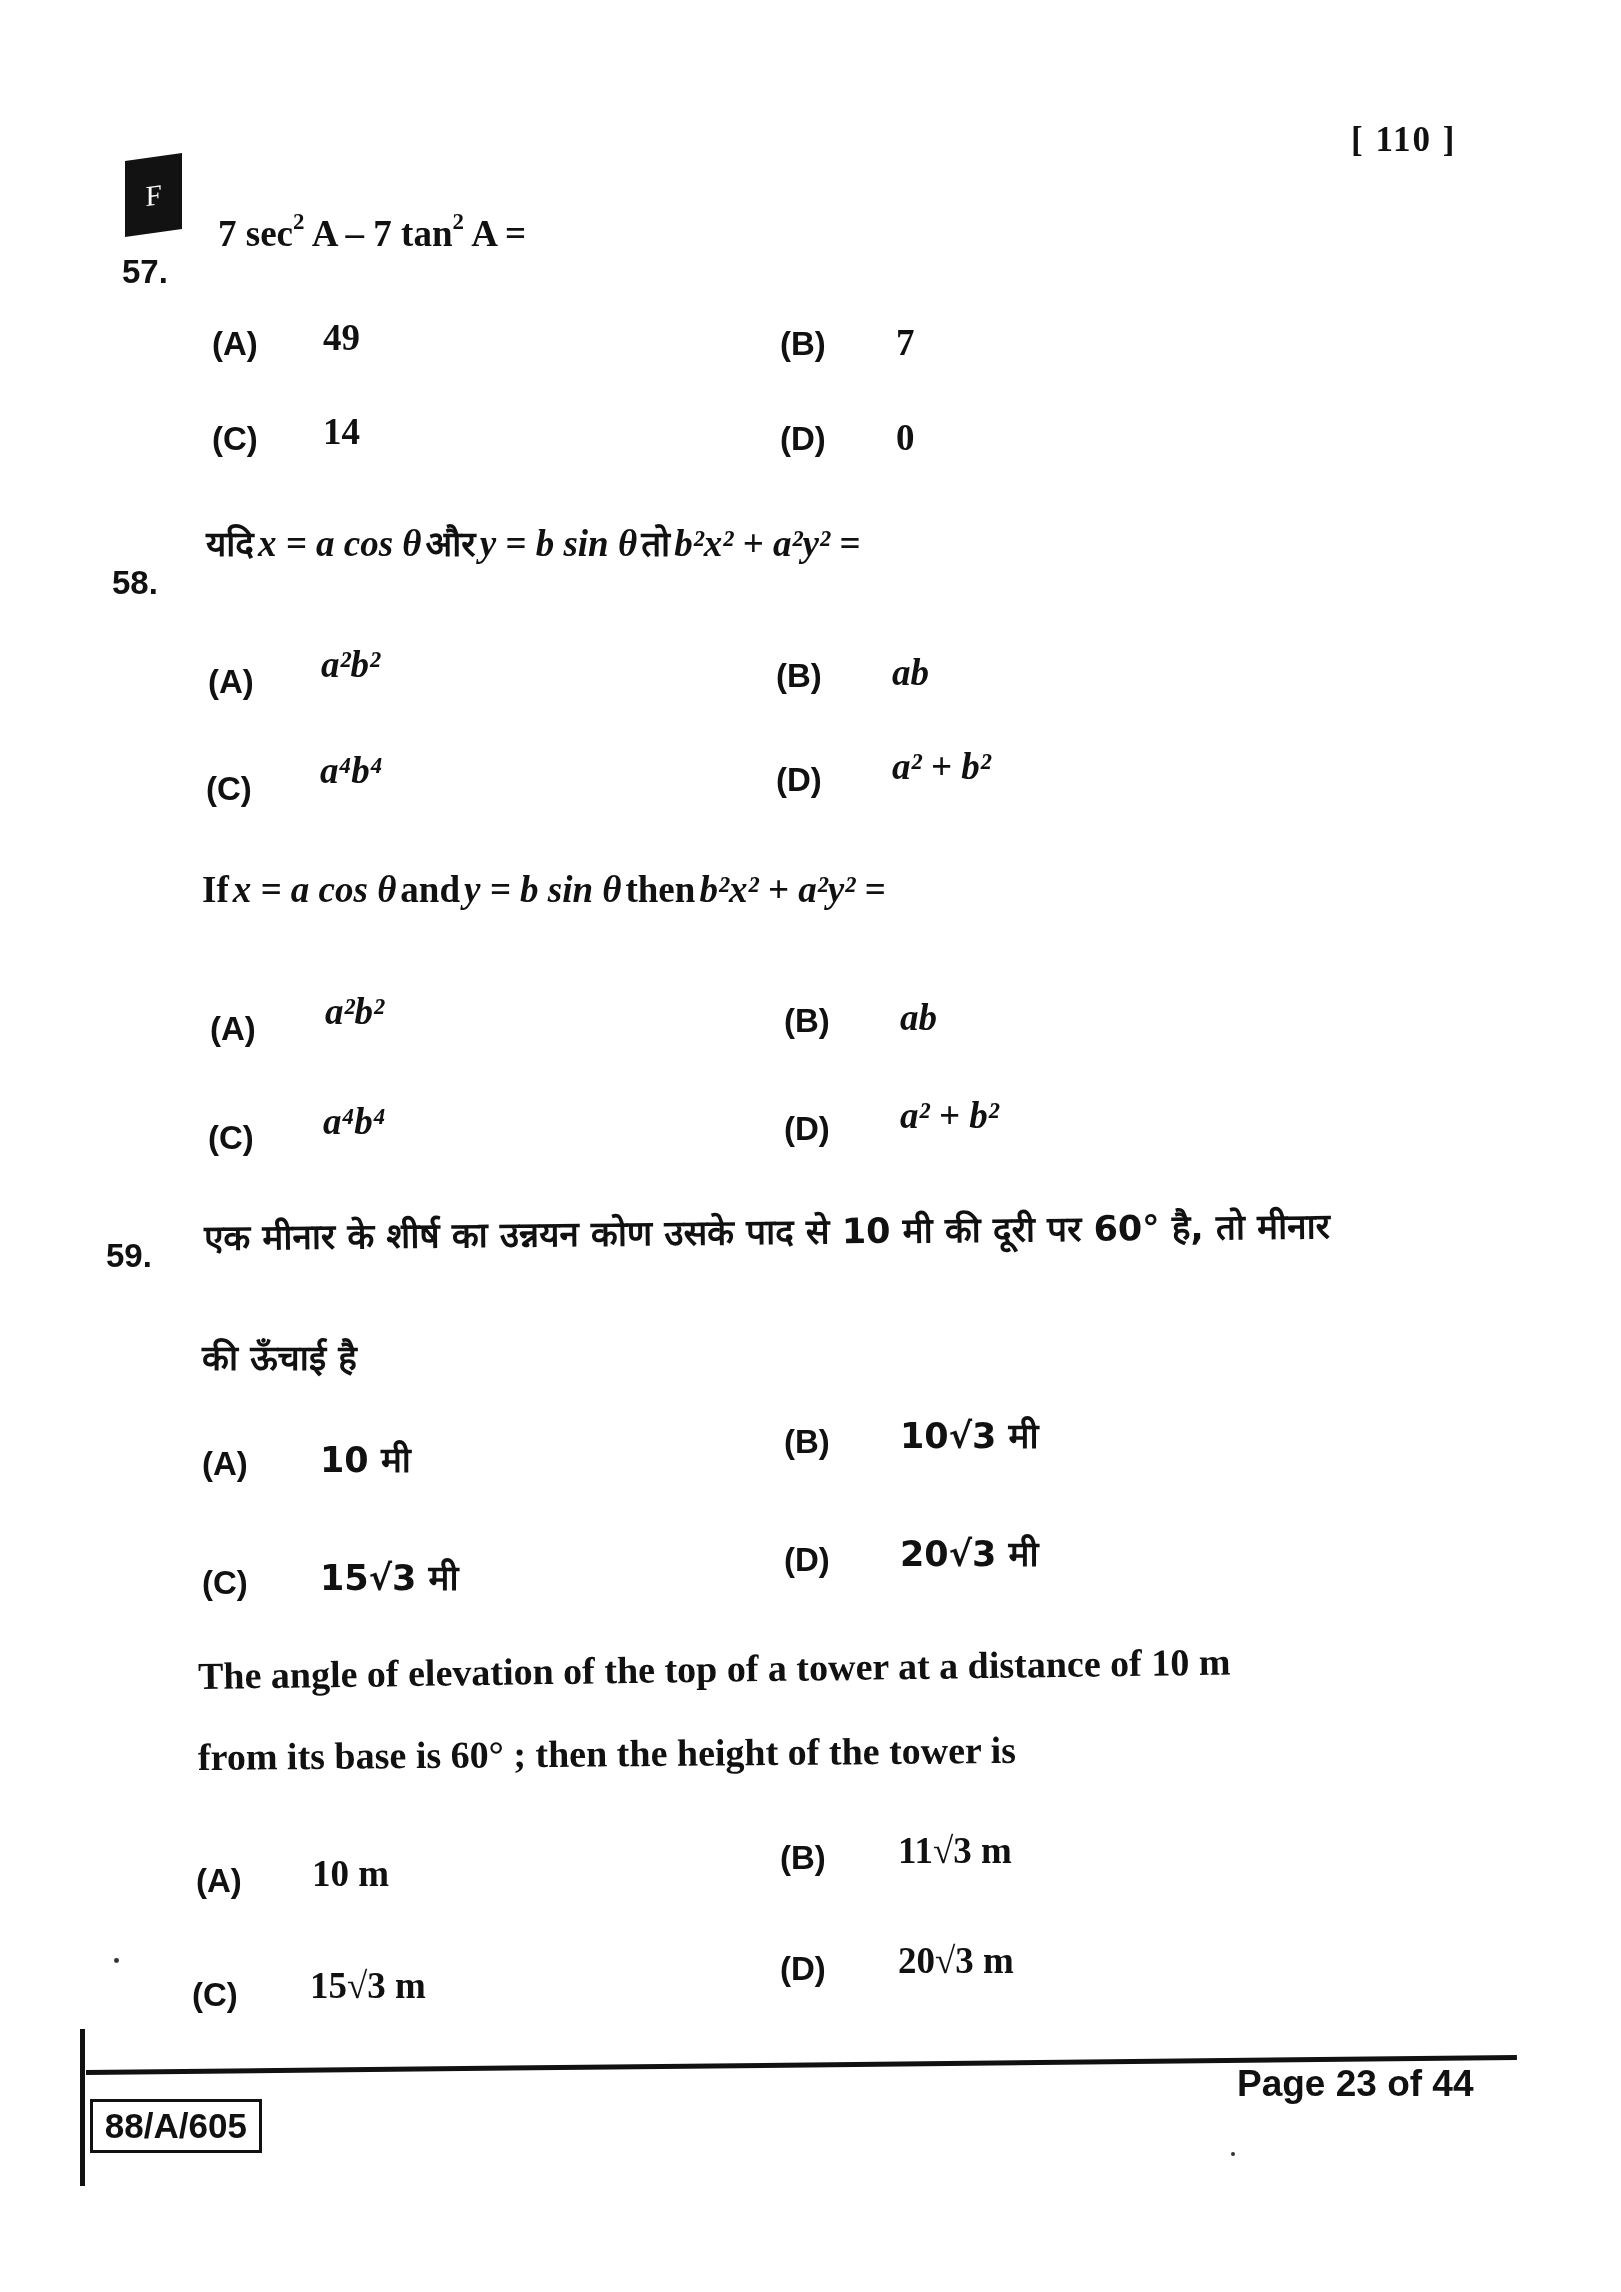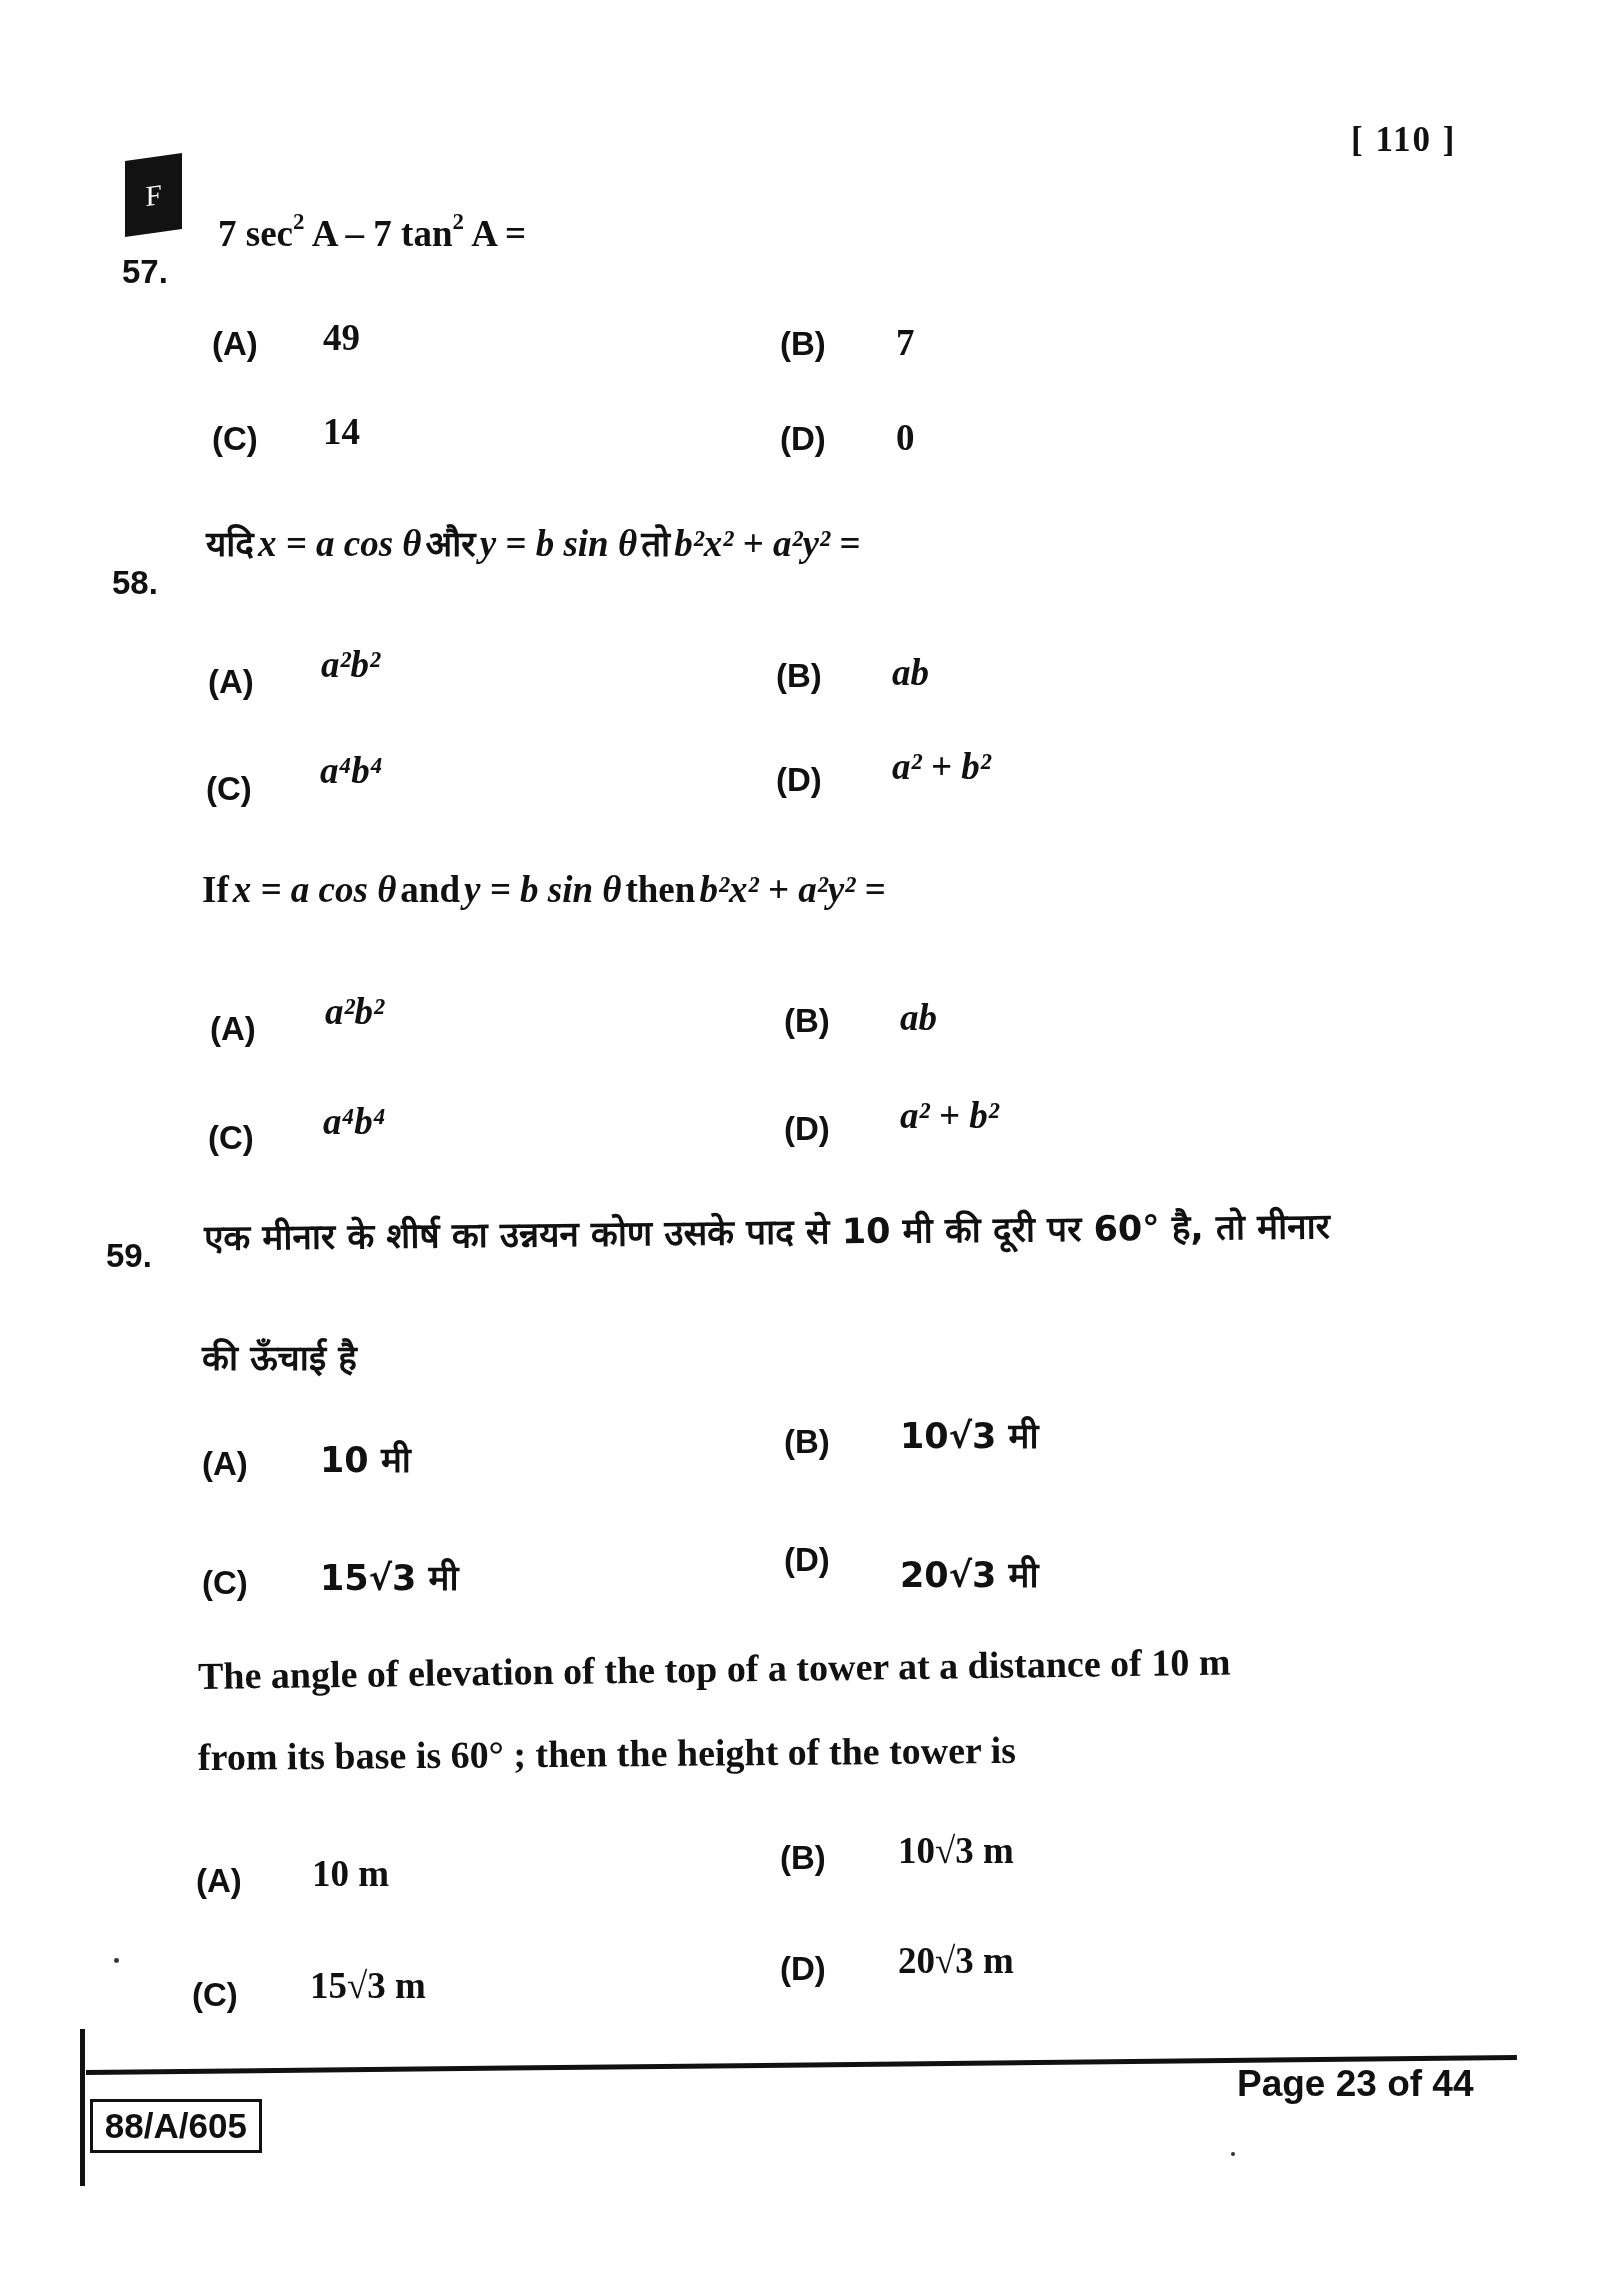--- a/index.html
+++ b/index.html
@@ -113,29 +113,29 @@
     <div class="abs hindi" style="top:1213px; left:204px; transform: rotate(-0.6deg); transform-origin:left;">एक मीनार के शीर्ष का उन्नयन कोण उसके पाद से 10 मी की दूरी पर  60°  है, तो मीनार</div>
     <div class="abs hindi" style="top:1311px; left:202px;margin-top:22px;">की ऊँचाई है</div>
 
     <div class="abs opt-label" style="top:1445px; left:202px;">(A)</div>
     <div class="abs opt-value hindi" style="top:1435px; left:320px;">10 मी</div>
     <div class="abs opt-label" style="top:1423px; left:784px;">(B)</div>
     <div class="abs opt-value hindi" style="top:1411px; left:900px;">10√3 मी</div>
     <div class="abs opt-label" style="top:1564px; left:202px;">(C)</div>
     <div class="abs opt-value hindi" style="top:1553px; left:320px;">15√3 मी</div>
     <div class="abs opt-label" style="top:1541px; left:784px;">(D)</div>
-    <div class="abs opt-value hindi" style="top:1529px; left:900px;margin-top:21px;">20√3  मी</div>
+    <div class="abs opt-value hindi" style="top:1529px; left:900px;">20√3  मी</div>
 
     <div class="abs eng" style="top:1654px; left:198px; font-size:38px; transform: rotate(-0.8deg); transform-origin:left;">The angle of elevation of the top of a tower at a distance of 10 m</div>
     <div class="abs eng" style="top:1735px; left:198px; font-size:38px; transform: rotate(-0.5deg); transform-origin:left;">from its base is 60° ; then the height of the tower is</div>
 
     <div class="abs opt-label" style="top:1862px; left:196px;">(A)</div>
     <div class="abs opt-value eng" style="top:1852px; left:312px;">10 m</div>
     <div class="abs opt-label" style="top:1839px; left:780px;">(B)</div>
-    <div class="abs opt-value eng" style="top:1829px; left:898px;">10√3 m</div>
+    <div class="abs opt-value eng" style="top:1829px; left:898px;">11√3 m</div>
     <div class="abs opt-label" style="top:1976px; left:192px;">(C)</div>
     <div class="abs opt-value eng" style="top:1964px; left:310px;">15√3 m</div>
     <div class="abs opt-label" style="top:1950px; left:780px;">(D)</div>
     <div class="abs opt-value eng" style="top:1939px; left:898px;text-align:right;">20√3  m</div>
   </div>
 
   <div class="speck" style="left:114px; top:1958px;"></div>
   <div class="speck" style="left:1231px; top:2152px; width:3.9px; height:3.9px;"></div>
 
   <div class="left-bar"></div>

